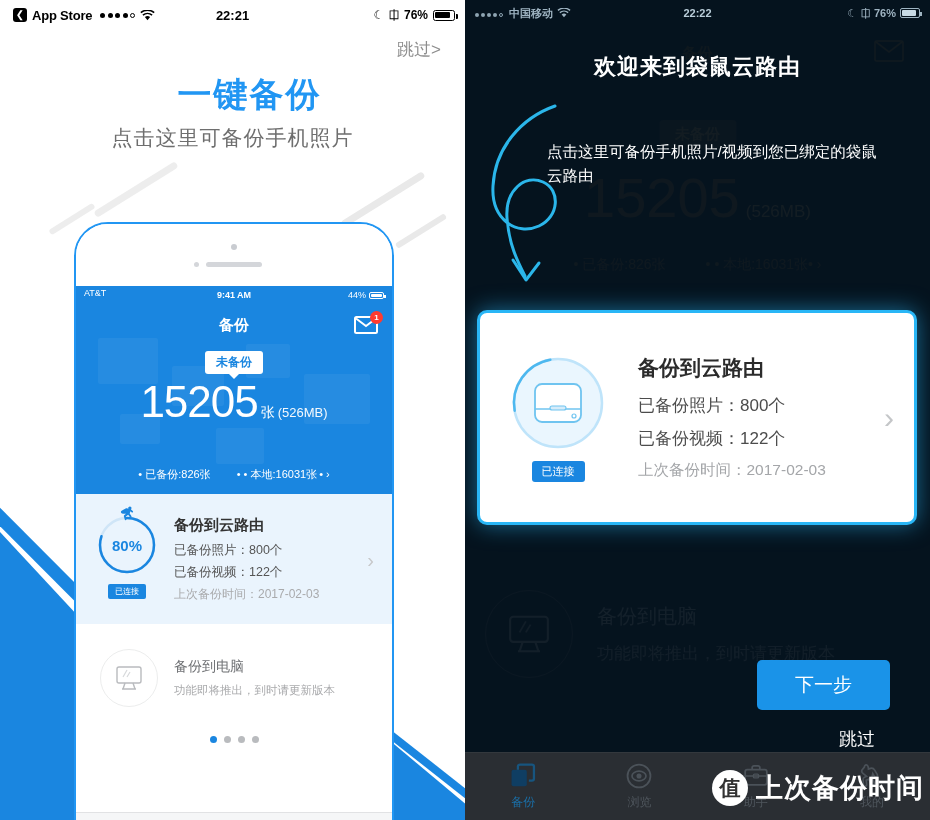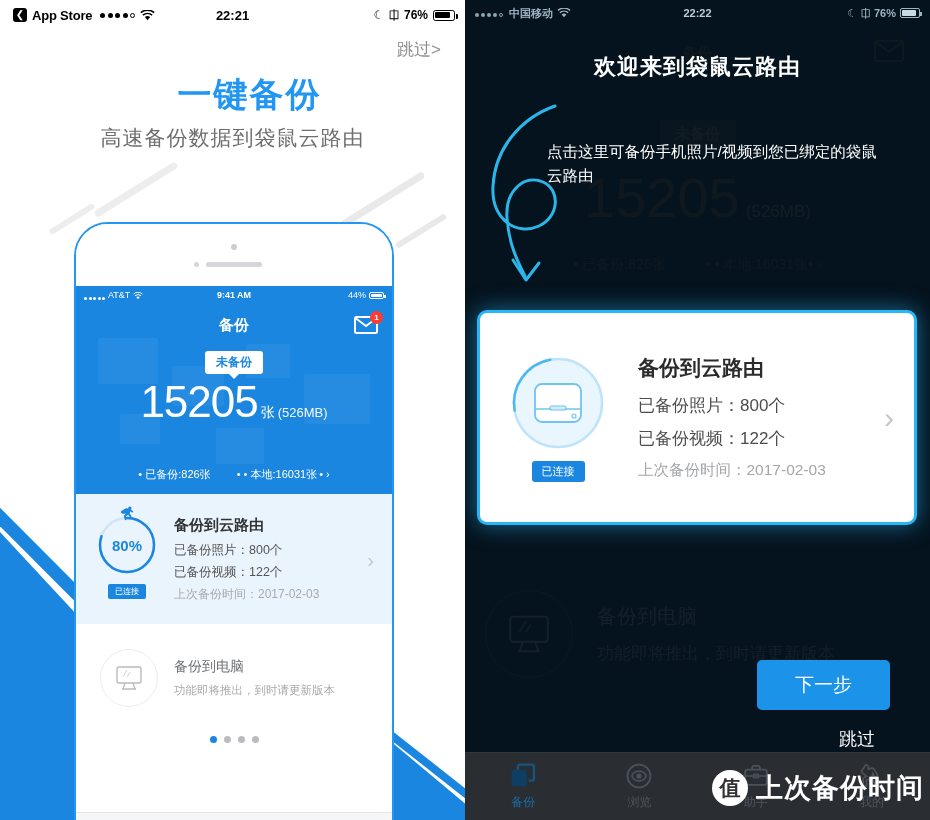--- a/index.html
+++ b/index.html
@@ -83,21 +83,21 @@
   .phone-top { height:62px; position:relative; background:#fff; }
   .ph-speaker{ position:absolute; left:50%; transform:translateX(-50%); top:38px; width:56px; height:5px; border-radius:3px; background:#d4d6da;}
   .ph-cam{ position:absolute; left:50%; margin-left:-40px; top:38px; width:5px;height:5px;border-radius:50%;background:#d4d6da;}
   .ph-sensor{ position:absolute; left:50%; margin-left:-3px; top:20px; width:6px;height:6px;border-radius:50%;background:#c9ccd1;}
 
   .app-screen { position:relative; width:100%; height:578px; background:#fff; }
   .app-status{
     height:18px; background:#1a86e0; color:#fff; display:flex; align-items:center;
     font-size:9px; padding:0 8px; position:relative;
   }
-  .as-l{ display:flex; align-items:flex-end; gap:3px; }
+  .as-l{ display:flex; align-items:center; gap:13px;flex-direction:column; }
   .as-dots{ display:inline-flex; gap:1.5px; }
   .as-dots i{ width:3px;height:3px;border-radius:50%;background:#fff;display:block;}
   .as-c{ position:absolute; left:50%; transform:translateX(-50%); font-weight:bold;}
   .as-r{ position:absolute; right:8px; display:flex; align-items:center; gap:3px;}
   .as-batt{ width:15px;height:7px;border:1px solid #fff;border-radius:2px;position:relative;}
   .as-batt::after{content:"";position:absolute;right:-2.5px;top:2px;width:1.5px;height:3px;background:#fff;}
   .as-batt span{position:absolute;left:1px;top:1px;bottom:1px;right:1px;background:#fff;border-radius:1px;}
 
   .app-blue{
     background:#1a86e0; color:#fff; height:190px; position:relative; overflow:hidden;
@@ -317,21 +317,21 @@
     </div>
 
     <div class="skip-top">跳过&gt;</div>
 
     <div class="streak s1"></div>
     <div class="streak s2"></div>
     <div class="streak s3"></div>
     <div class="streak s4"></div>
 
     <div class="hero-title">一键备份</div>
-    <div class="hero-sub">高速备份数据到袋鼠云路由</div>
+    <div class="hero-sub">点击这里可备份手机照片</div>
 
     <div class="corner-blue-left"></div>
     <div class="corner-blue-left-line"></div>
     <div class="corner-blue-right"></div>
     <div class="corner-blue-right-line"></div>
 
     <div class="phone">
       <div class="phone-top">
         <div class="ph-sensor"></div>
         <div class="ph-speaker"></div>

